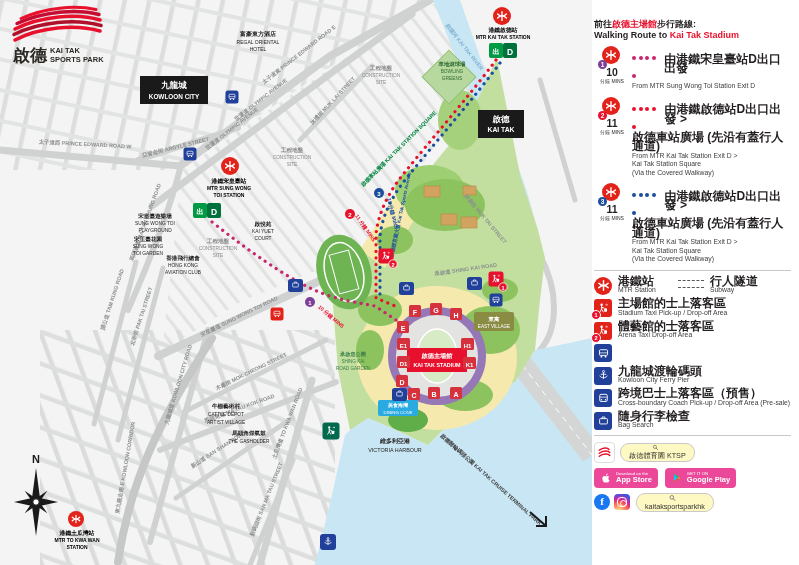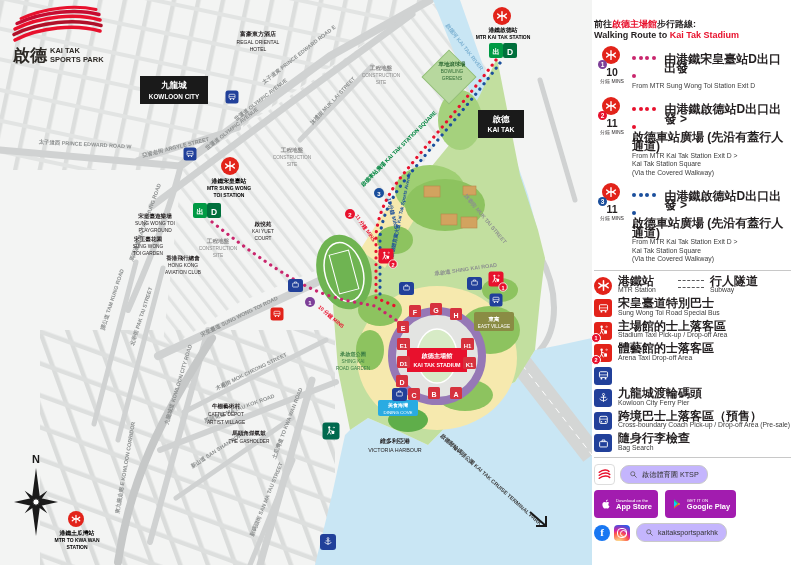--- a/index.html
+++ b/index.html
@@ -37,23 +37,23 @@
              border:1px solid #fff;color:#fff;font-size:5.5px;font-weight:bold;line-height:8px;text-align:center;}
   .leg-txt{flex:1;}
   .leg-two{display:flex;width:100%;}
   .dash-sample{width:26px;margin:3px 6px 0 2px;flex:0 0 auto;}
   .dash-sample div{border-top:1.6px dashed #58585a;margin-bottom:6px;}
   .app-h{font-size:7.8px;font-weight:bold;line-height:10px;margin:2px 0 4px 0;}
   .app-row{display:flex;align-items:center;margin-bottom:5px;}
   .app-logo{width:19px;height:19px;border:1px solid #ddd;border-radius:4px;margin-right:5px;
             display:flex;align-items:center;justify-content:center;}
   .pill{display:flex;align-items:center;height:17px;border:1px solid #c9c9c9;border-radius:9px;
-        background:#c4b5fd;padding:0 8px;font-size:7.2px;color:#333;}
+        background:#fef9c3;padding:0 8px;font-size:7.2px;color:#333;flex-direction:column;}
   .pill svg{width:9px;height:9px;margin-right:4px;}
-  .store{display:flex;align-items:center;background:#a21caf;border-radius:4px;height:28px;padding:0 6px;margin-right:7px;color:#fff;}
+  .store{display:flex;align-items:center;background:#ec4899;border-radius:4px;height:20px;padding:0 6px;margin-right:7px;color:#fff;}
   .store svg{width:12px;height:12px;margin-right:4px;}
   .store .s1{font-size:4.3px;line-height:5px;}
   .store .s2{font-size:7.5px;font-weight:bold;line-height:8px;}
   .soc{width:16px;height:16px;border-radius:50%;background:#1877f2;color:#fff;font-weight:bold;
        font-size:11px;text-align:center;line-height:15px;margin-right:4px;font-family:"Liberation Serif",serif;}
   .ig{width:16px;height:16px;border-radius:4px;margin-right:6px;position:relative;
       background:radial-gradient(circle at 30% 110%,#fdf497,#fd5949 45%,#d6249f 60%,#285aeb 90%);}
   .ig:before{content:"";position:absolute;inset:3px;border:1.3px solid #fff;border-radius:4px;}
   .ig:after{content:"";position:absolute;left:5.5px;top:5.5px;width:5px;height:5px;border:1.3px solid #fff;border-radius:50%;}
 </style>
@@ -575,31 +575,20 @@
           <div></div>
           <div></div>
         </div>
       <div class="leg-txt">
         <div class="zh">行人隧道</div>
         <div class="en">Subway</div>
       </div>
     </div>
   </div>
 
-  <div class="leg-row">
-    <div class="leg-ic bg-red">
-        <svg viewBox="0 0 24 24">
-          <use href="#sym-bus"></use>
-        </svg>
-      </div>
-    <div class="leg-txt">
-        <div class="zh">宋皇臺道特別巴士</div>
-        <div class="en">Sung Wong Toi Road Special Bus</div>
-      </div>
-  </div>
 
   <div class="leg-row">
     <div class="leg-ic bg-red">
         <svg viewBox="0 0 24 24">
           <use href="#sym-taxi"></use>
         </svg>
       <div class="leg-badge">1</div>
       </div>
     <div class="leg-txt">
         <div class="zh">主場館的士上落客區</div>

